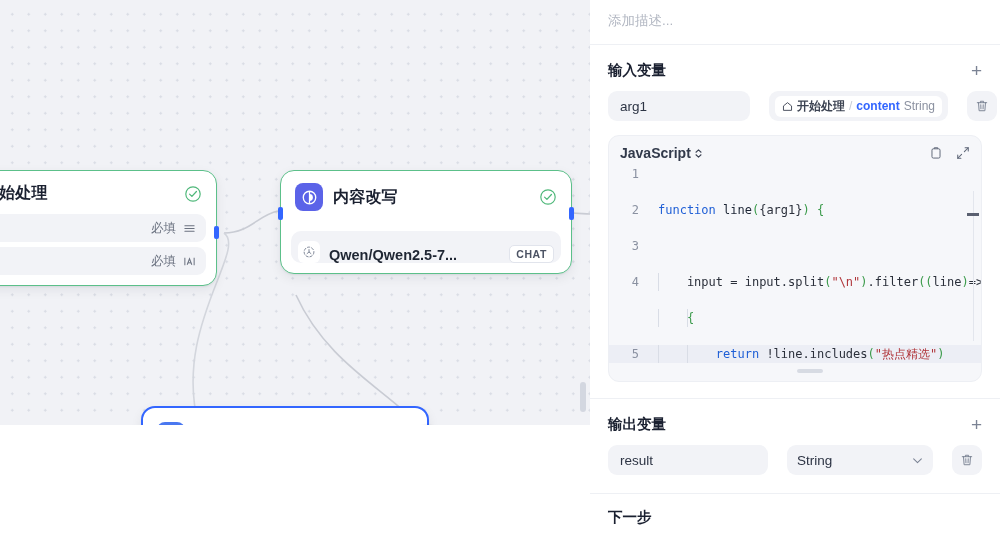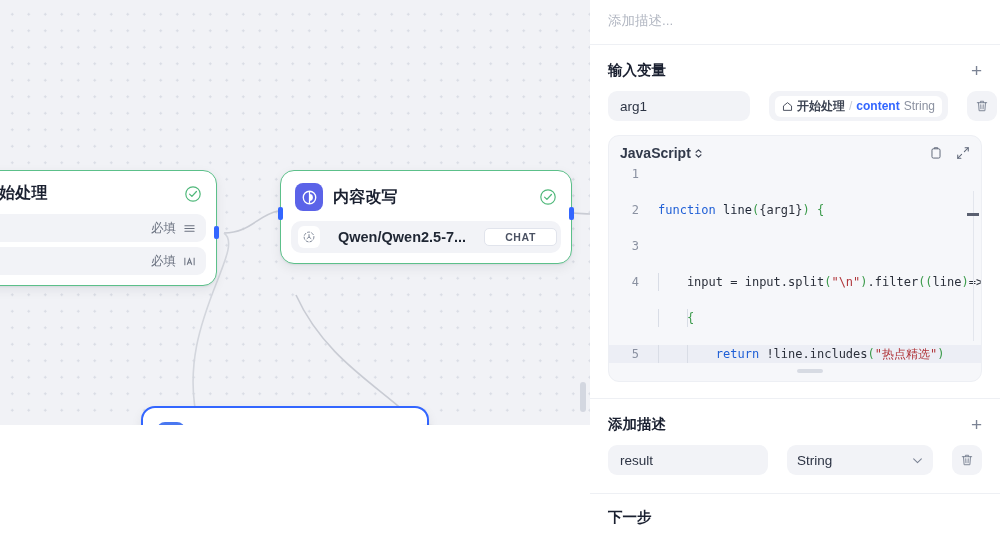--- a/index.html
+++ b/index.html
@@ -38,28 +38,28 @@
   .check{width:18px;height:18px;flex:0 0 18px;}
 
   .node-rows{padding:0 10px 10px 10px;}
   .row{
     display:flex;align-items:center;background:#f2f3f7;border-radius:9px;
     height:28px;padding:0 10px;margin-bottom:5px;font-size:13px;color:#3a4151;
   }
   .row .req{font-size:12.5px;color:#6b7280;margin-left:auto;margin-right:7px;}
 
   .model-chip{
-    display:flex;align-items:center;gap:18px;background:#f2f3f7;border-radius:10px;
-    height:32px;padding:0 7px 0 7px;margin:0 10px 10px 10px;
+    display:flex;align-items:flex-end;gap:9px;background:#f2f3f7;border-radius:10px;
+    height:32px;padding:0 7px 0 7px;margin:10px 10px 10px 10px;
   }
   .model-sq{width:22px;height:22px;border-radius:6px;background:#fff;display:flex;align-items:center;justify-content:center;flex:0 0 22px;}
   .model-name{font-size:14.5px;font-weight:700;color:#1f2633;white-space:nowrap;}
   .chat-badge{
     margin-left:auto;border:1px solid #e1e4ec;background:#fff;border-radius:5px;
-    font-size:10.5px;letter-spacing:.6px;color:#4b5263;padding:2px 20px;font-weight:600;
+    font-size:10.5px;letter-spacing:.6px;color:#4b5263;padding:2px 6px;font-weight:600;
   }
 
   .port{position:absolute;width:5px;height:13px;border-radius:2px;background:#3366ff;}
   .plus-btn{
     position:absolute;width:21px;height:21px;border-radius:50%;background:#3366ff;
     display:flex;align-items:center;justify-content:center;color:#fff;font-size:15px;
     line-height:1;font-weight:400;box-shadow:0 1px 3px rgba(16,24,40,.3);
   }
 
   
@@ -335,21 +335,21 @@
         <div class="vscroll"></div>
         <div class="vmark"></div>
       </div>
       <div class="hscroll"></div>
     </div>
 
     <div class="divider"></div>
 
     <div class="sec">
       <div class="sec-head">
-        <div class="sec-title">添加描述</div>
+        <div class="sec-title">输出变量</div>
         <div class="add-btn">+</div>
       </div>
       <div class="var-row">
         <div class="var-name wide">result</div>
         <div class="select">
           <span>String</span>
           <svg class="chev" width="11" height="7" viewBox="0 0 12 8">
             <path d="M1.6 2.2 L6 6.4 L10.4 2.2" fill="none" stroke="#7b8394" stroke-width="1.2" stroke-linecap="round" stroke-linejoin="round"></path>
           </svg>
         </div>

